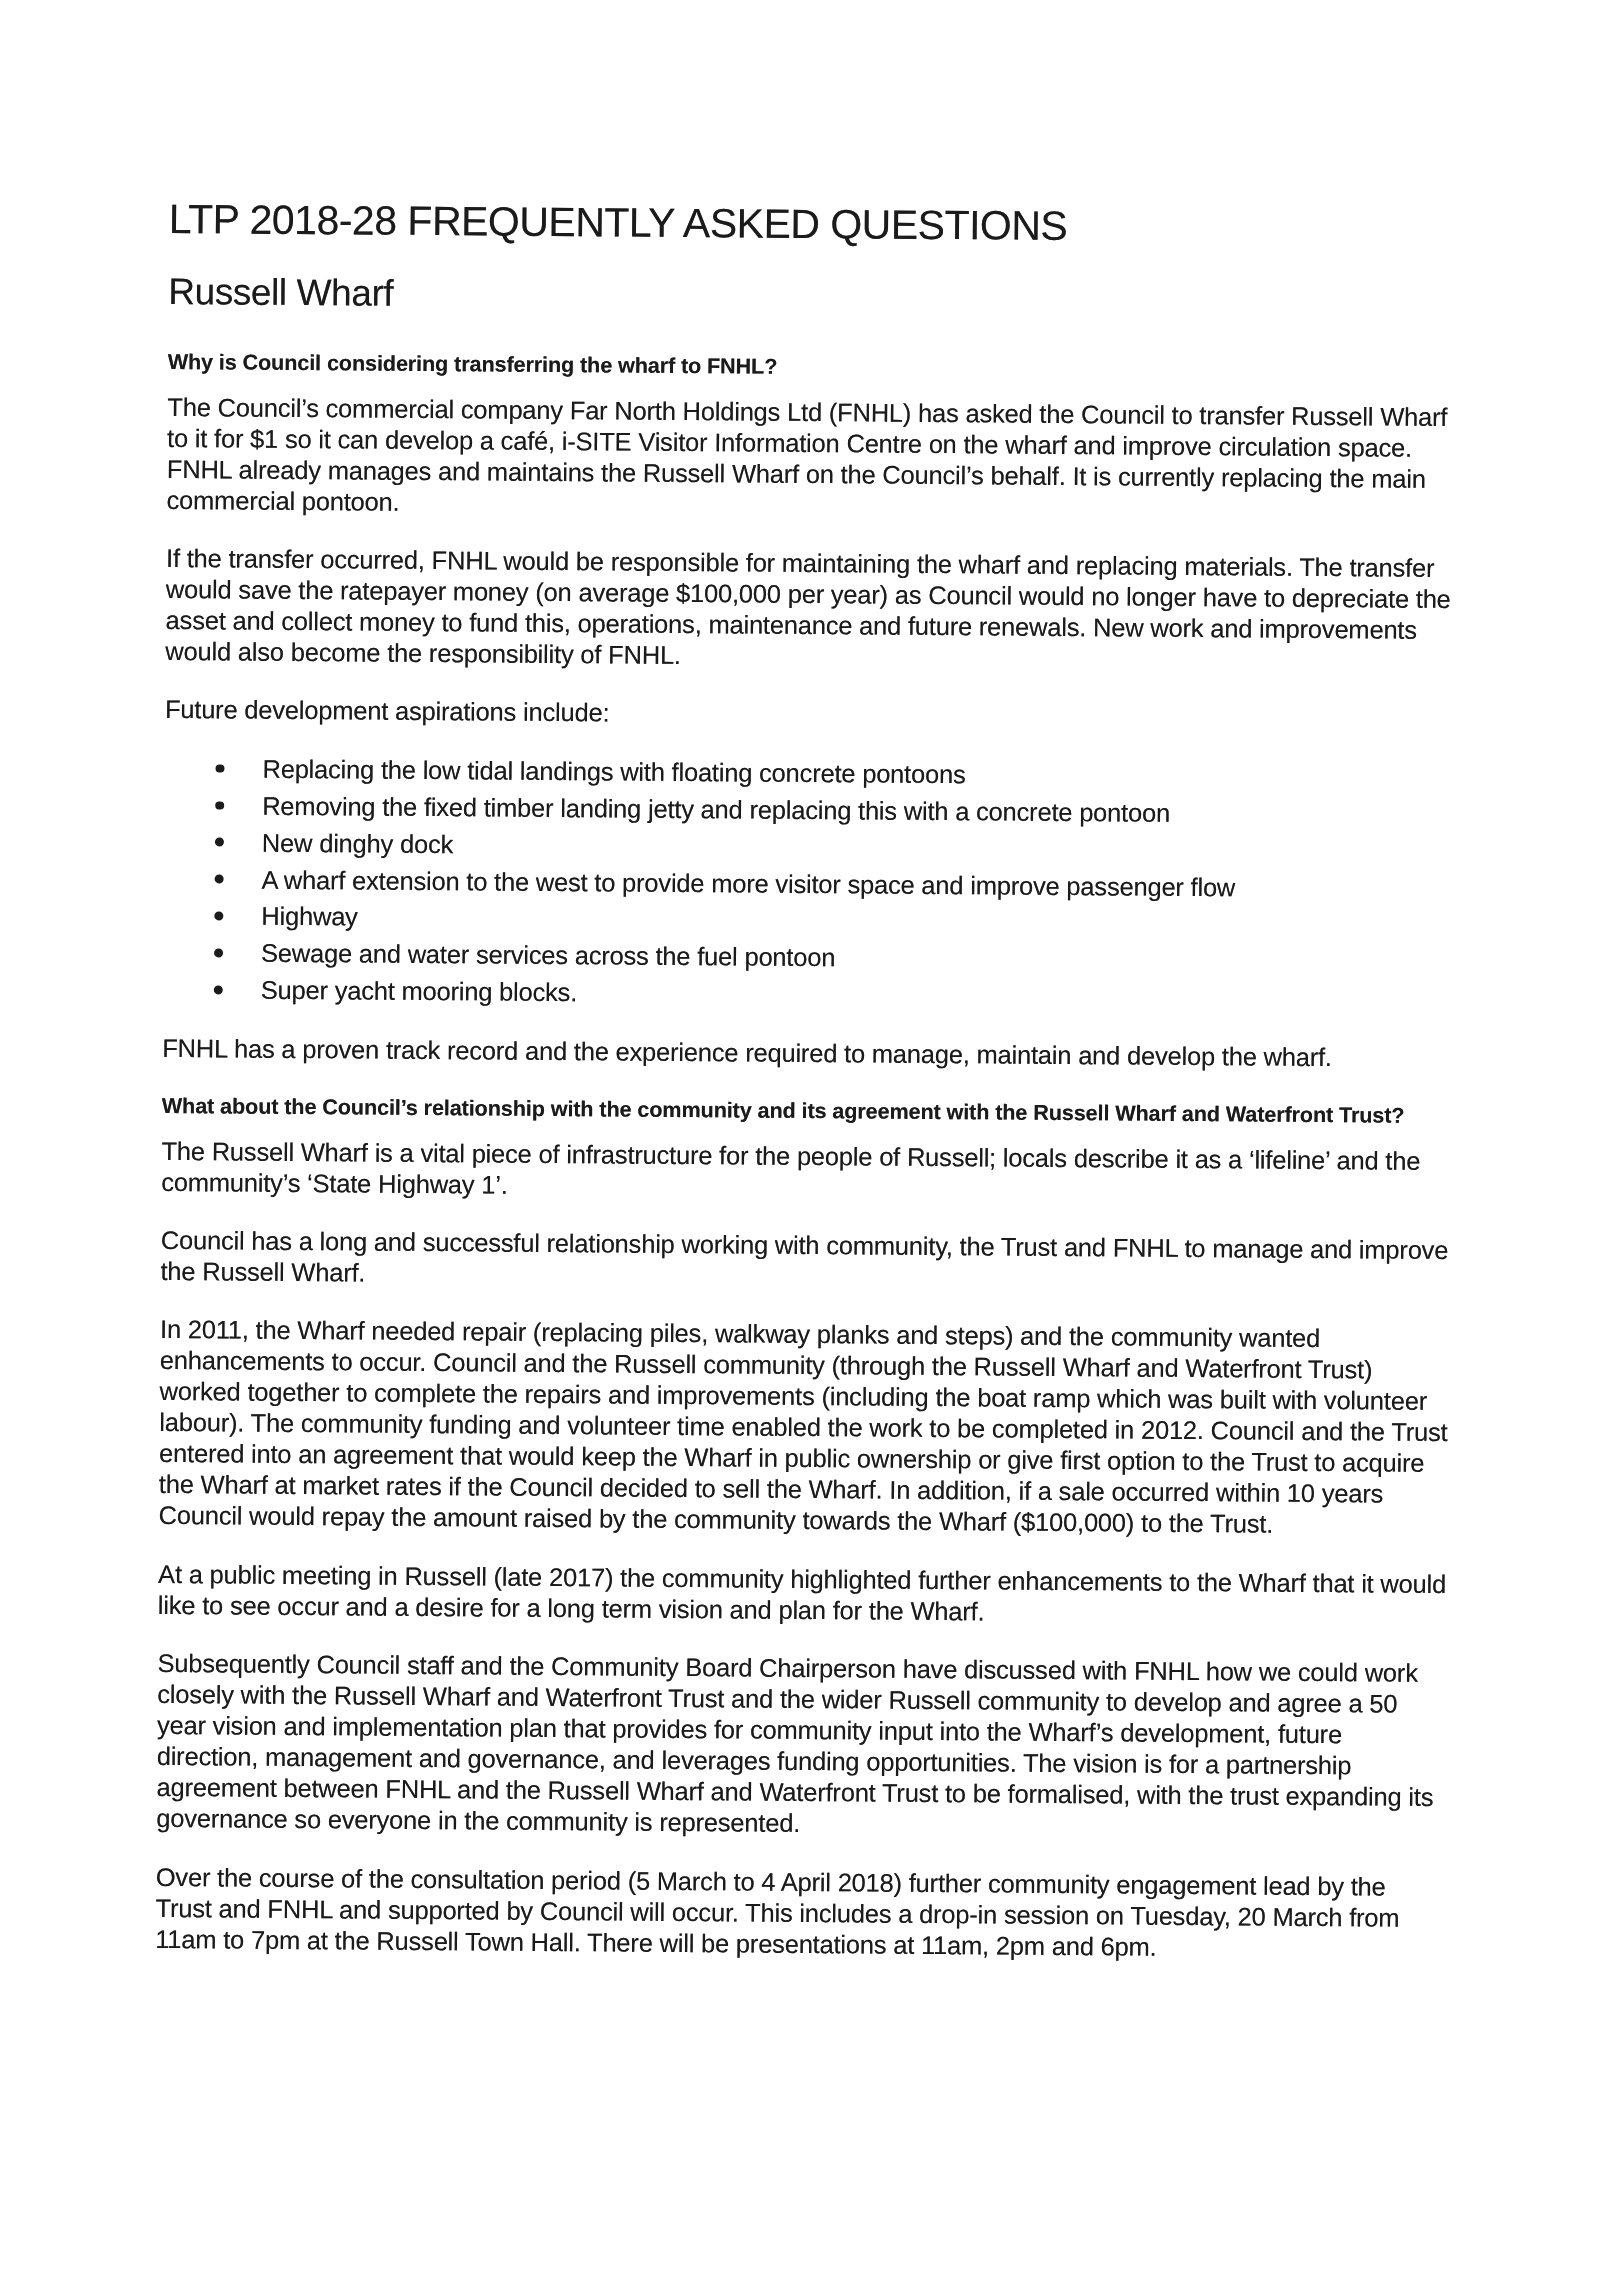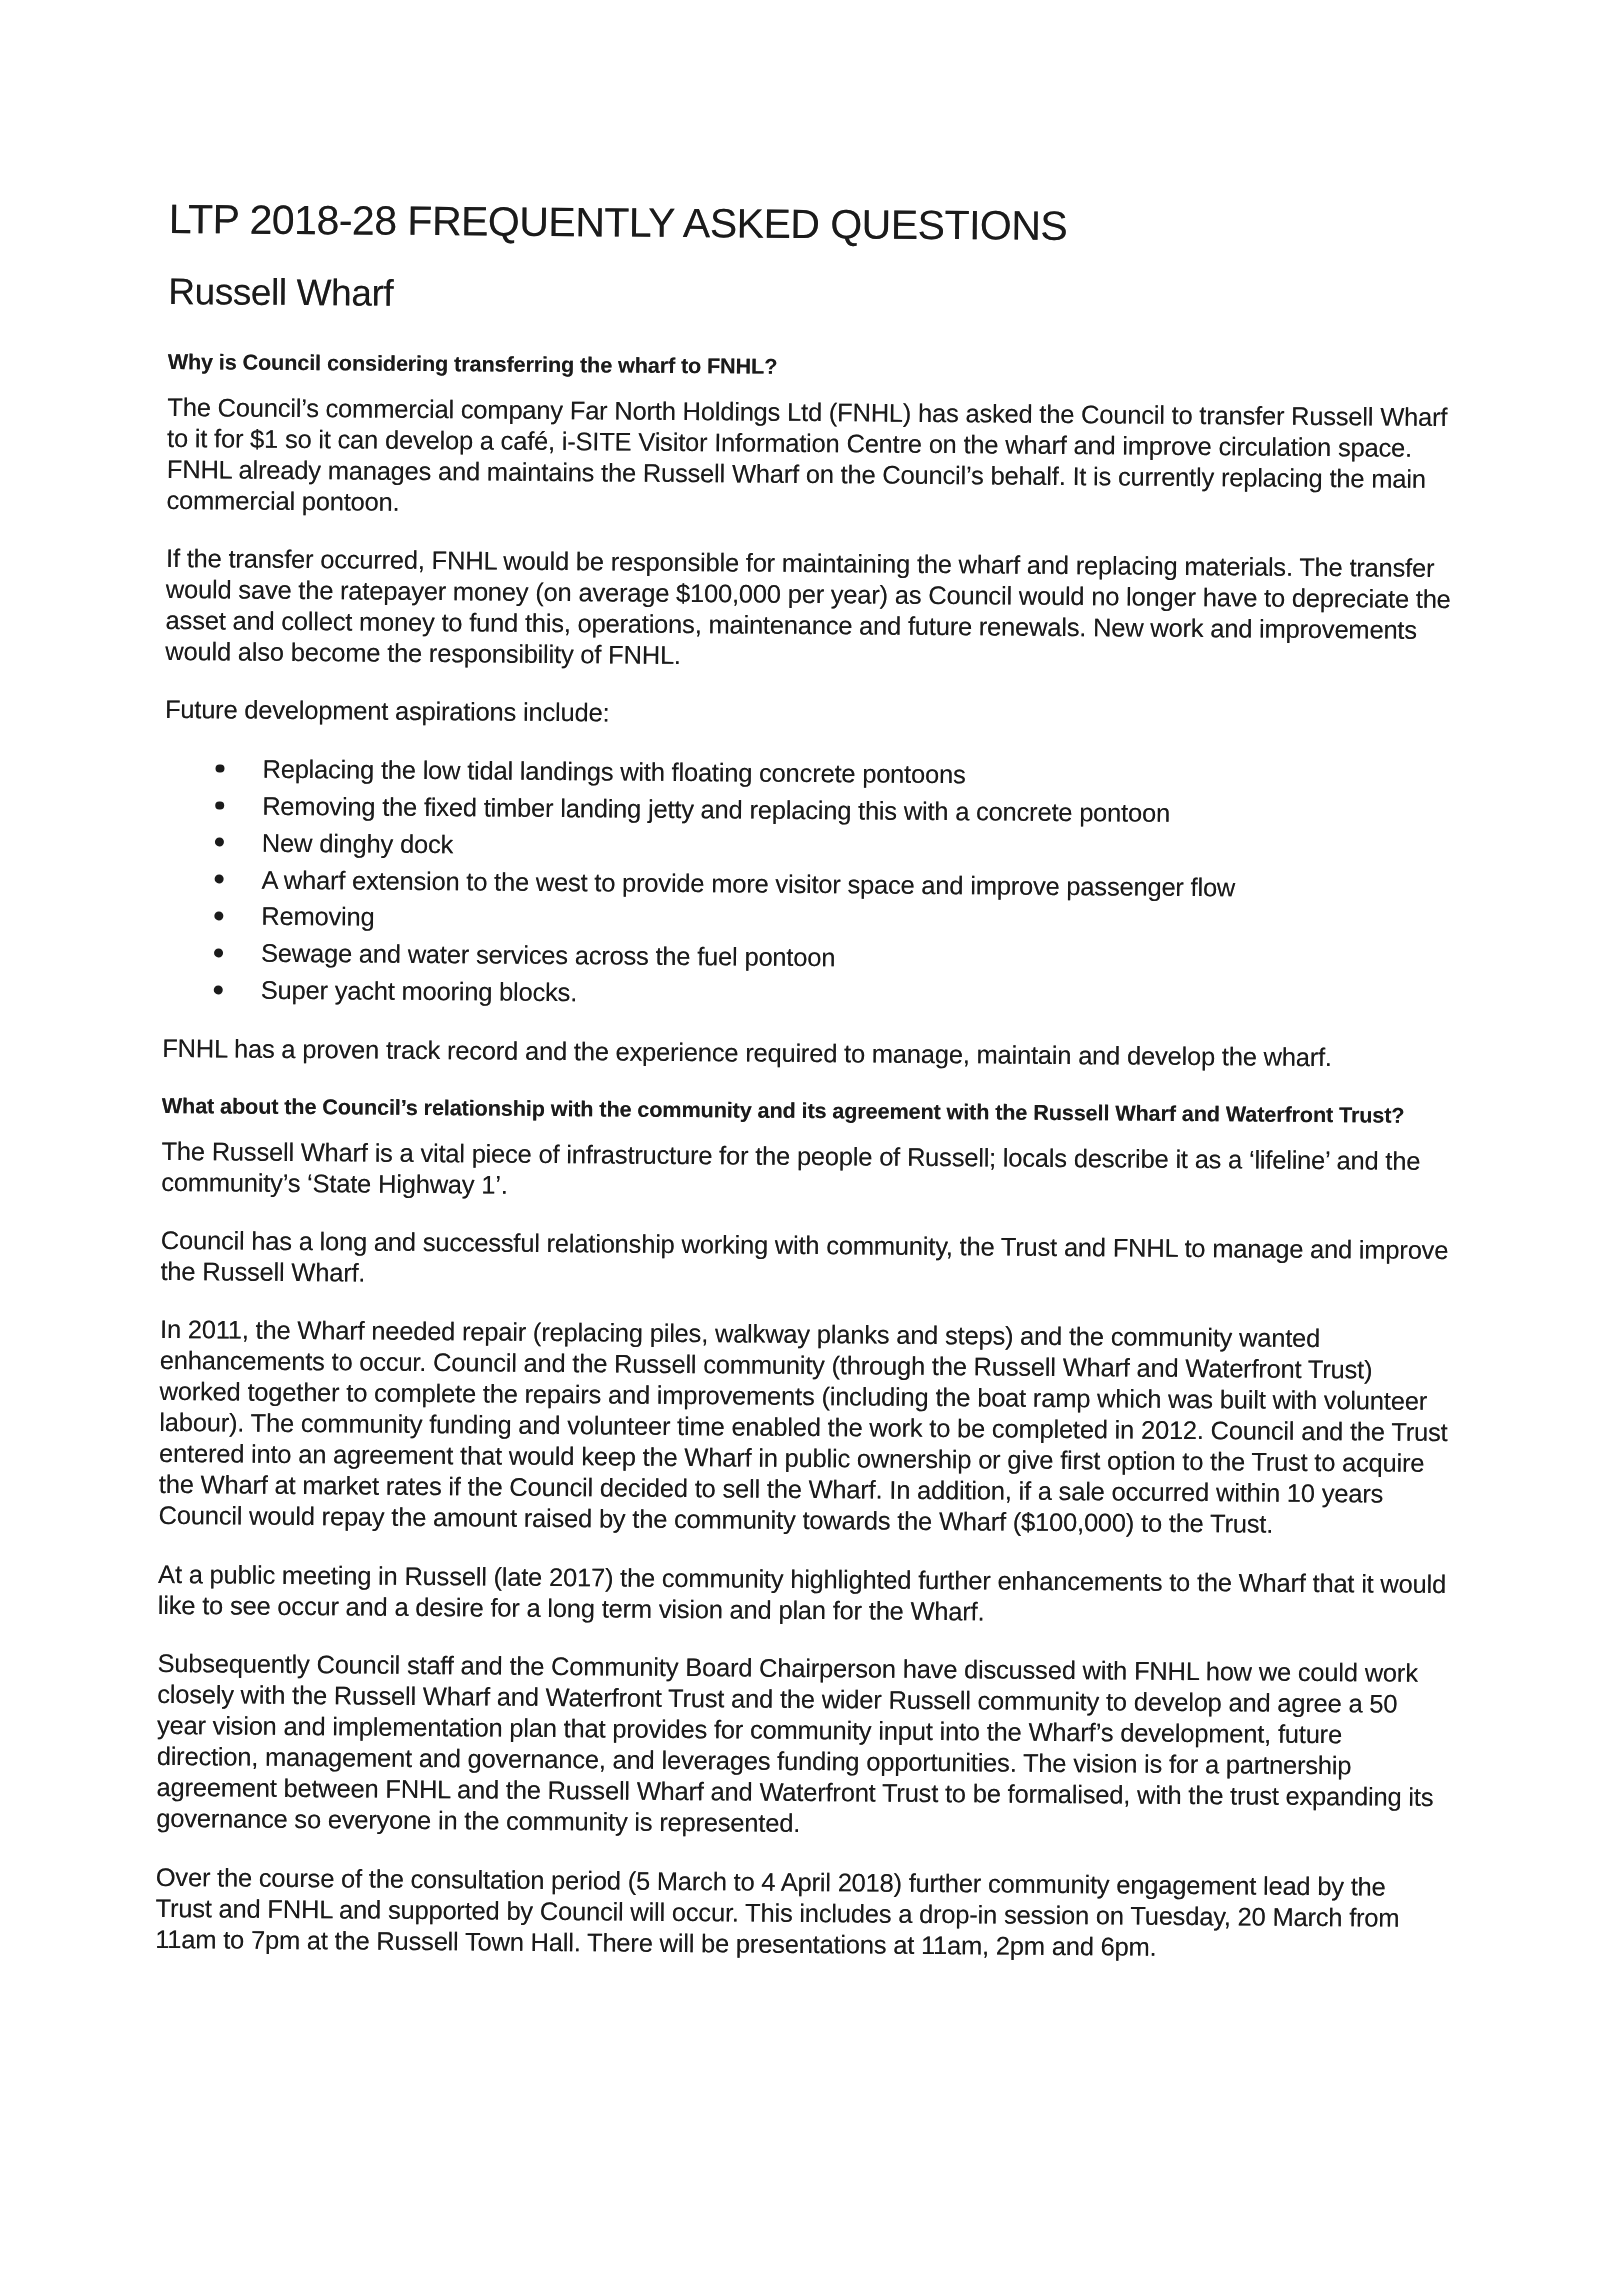--- a/index.html
+++ b/index.html
@@ -110,21 +110,21 @@
       <li>
         <span class="bullet-dot"></span>
         <span>New dinghy dock</span>
       </li>
       <li>
         <span class="bullet-dot"></span>
         <span>A wharf extension to the west to provide more visitor space and improve passenger flow</span>
       </li>
       <li>
         <span class="bullet-dot"></span>
-        <span>Removing</span>
+        <span>Highway</span>
       </li>
       <li>
         <span class="bullet-dot"></span>
         <span>Sewage and water services across the fuel pontoon</span>
       </li>
       <li>
         <span class="bullet-dot"></span>
         <span>Super yacht mooring blocks.</span>
       </li>
     </ul>

